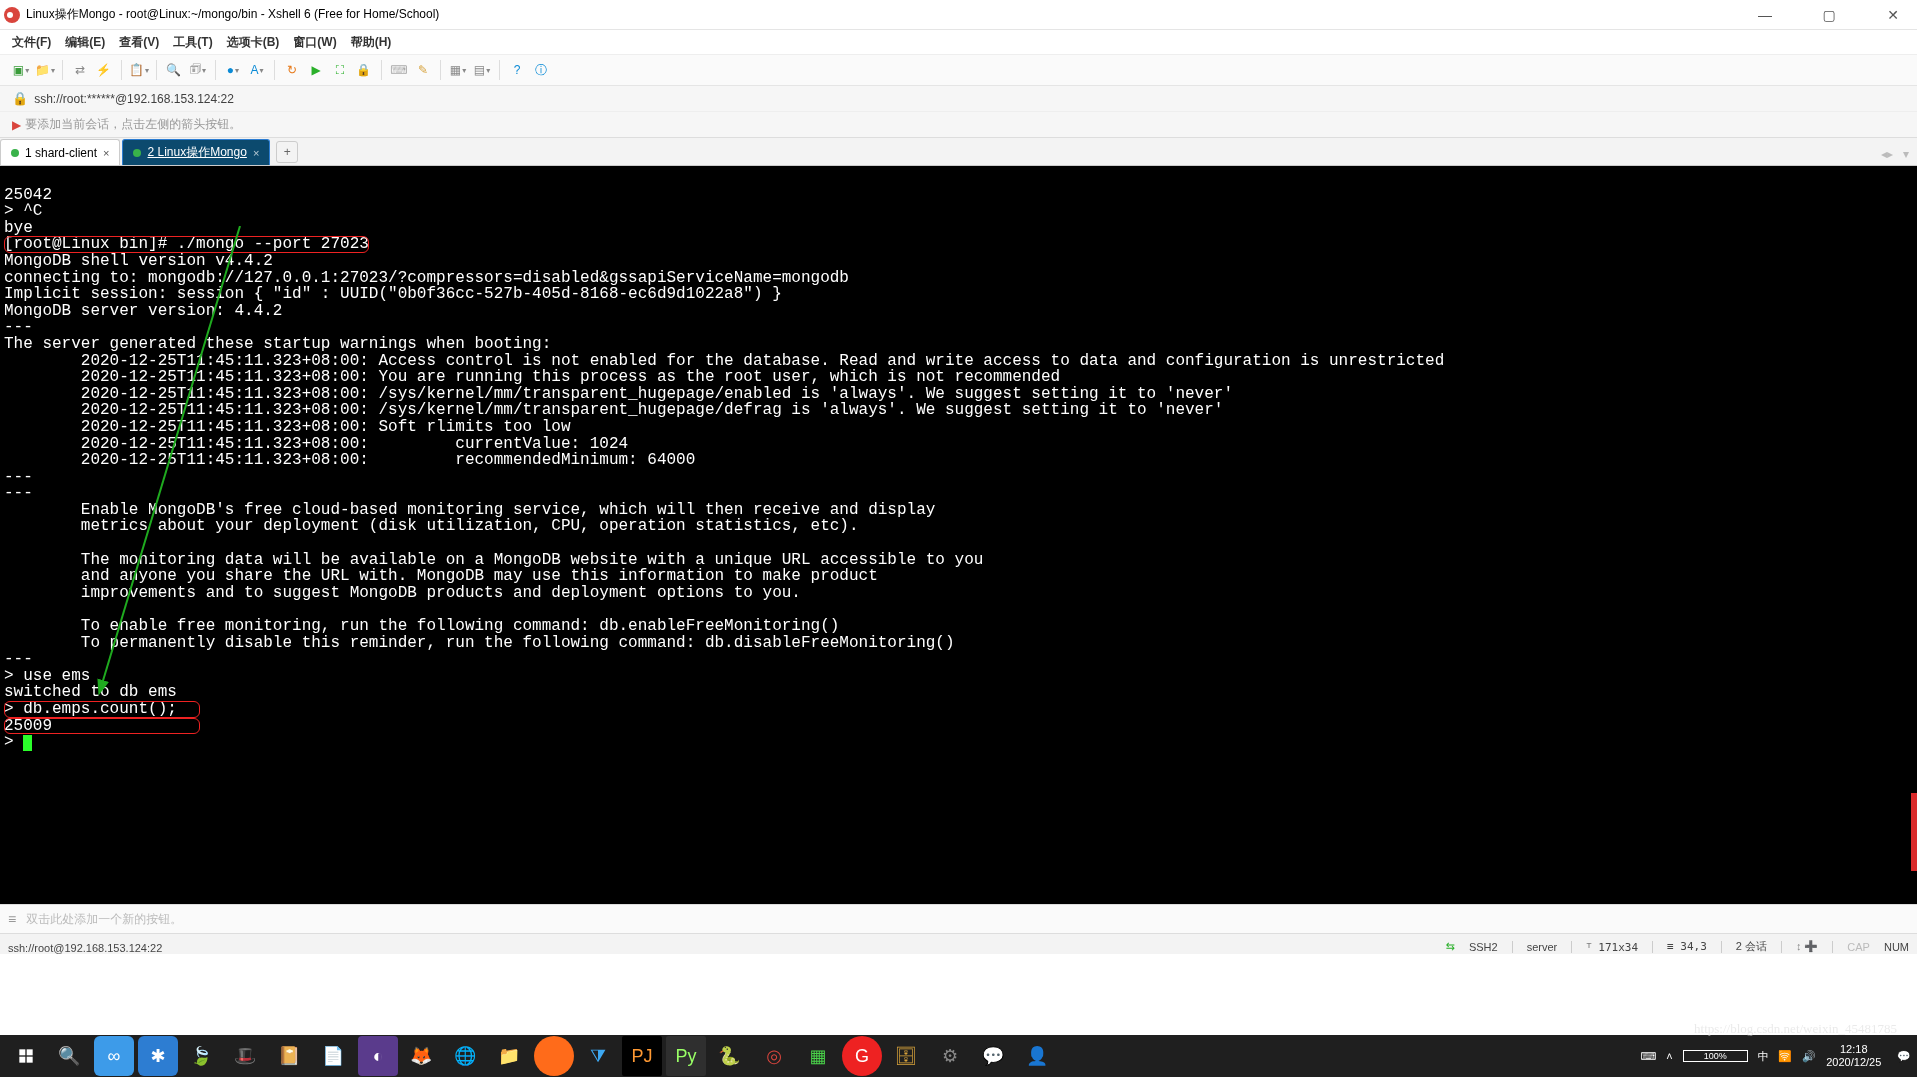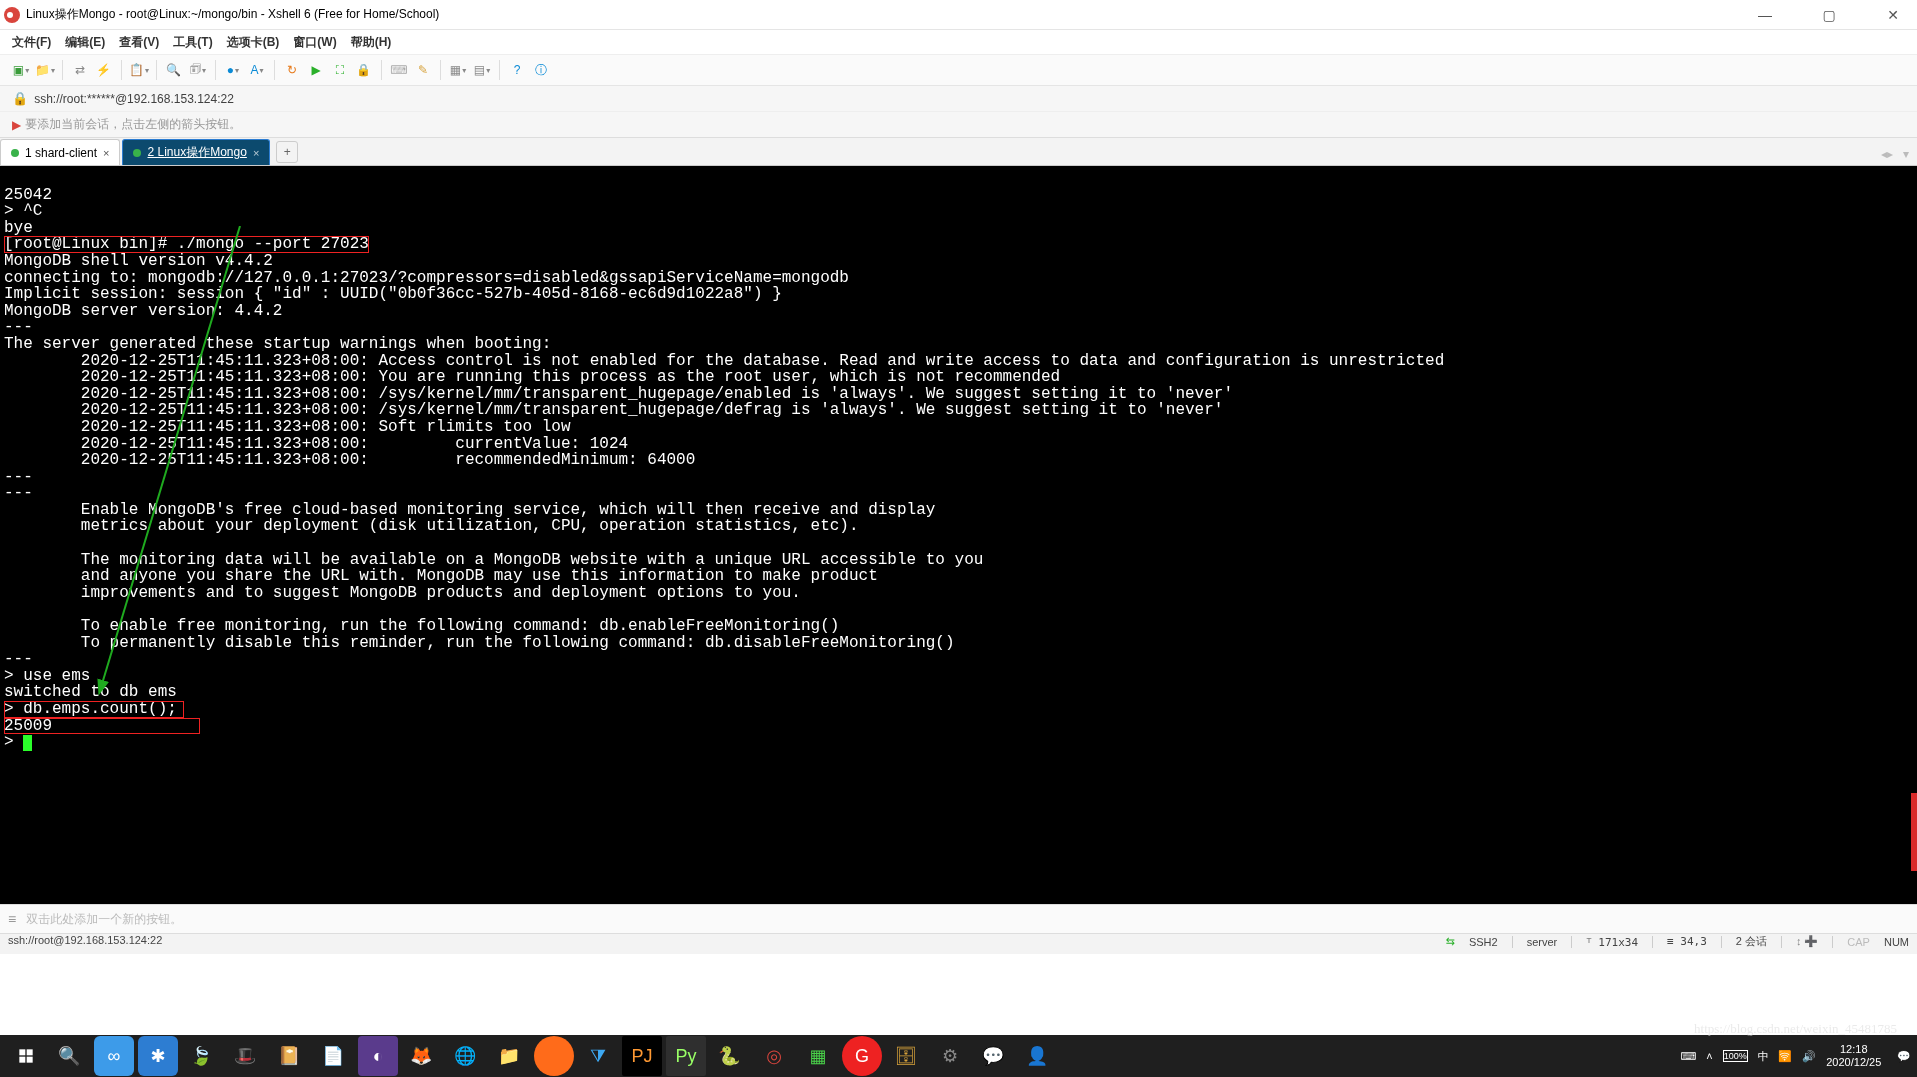--- a/index.html
+++ b/index.html
@@ -26,31 +26,31 @@
 .tab{height:26px;display:flex;align-items:center;padding:0 10px;border:1px solid #ccc;border-bottom:none;border-radius:3px 3px 0 0;background:#fff;margin-right:2px;gap:6px;}
 .tab .dot{width:8px;height:8px;border-radius:50%;background:#39b24a;}
 .tab.active{background:#0c4a6e;color:#fff;border-color:#2d7dd2;}
 .tab .close{font-size:11px;color:inherit;opacity:.7;}
 .tab-add{width:22px;height:22px;border:1px solid #ccc;border-radius:3px;display:flex;align-items:center;justify-content:center;margin:0 0 2px 4px;color:#666;}
 .tab-nav{position:absolute;right:8px;bottom:4px;color:#bbb;font-size:12px;display:flex;gap:10px;}
 .terminal{background:#000;color:#fff;font-family:"Consolas","Courier New",monospace;font-size:16px;line-height:16.6px;padding:4px 4px 8px 4px;height:738px;overflow:hidden;white-space:pre;position:relative;}
 .cursor{display:inline-block;width:9px;height:16px;background:#2aff2a;vertical-align:text-bottom;}
 .btn-bar{height:30px;display:flex;align-items:center;border-top:1px solid #ddd;border-bottom:1px solid #ddd;background:#fafafa;padding:0 8px;color:#bbb;gap:10px;}
 .hamb{font-size:14px;color:#999;}
-.status{height:20px;display:flex;align-items:flex-start;padding:0 8px;background:#f3f3f3;font-size:11px;color:#444;}
+.status{height:20px;display:flex;align-items:flex-end;padding:0 8px;background:#f3f3f3;font-size:11px;color:#444;}
 .status-r{margin-left:auto;display:flex;align-items:center;gap:14px;}
 .st-sep{width:1px;height:12px;background:#ccc;}
 .taskbar{position:absolute;bottom:0;left:0;right:0;height:42px;background:#1f1f1f;display:flex;align-items:center;padding:0 6px;gap:4px;}
 .tb-item{width:40px;height:40px;display:flex;align-items:center;justify-content:center;color:#fff;font-size:18px;border-radius:2px;}
 .tb-item.app{background:transparent;}
 .tray{margin-left:auto;display:flex;align-items:center;gap:10px;color:#fff;font-size:11px;}
 .clock{text-align:center;line-height:13px;margin-right:6px;}
 .watermark{position:absolute;right:20px;bottom:40px;color:#ddd;font-size:13px;opacity:.6;z-index:2;font-family:Liberation Serif, serif;}
 svg.ic{width:16px;height:16px;}
-.red-box{outline:1px solid #e22;outline-offset:-1px;}
+.red-box{outline:1px solid #e22;outline-offset:-1px;border-radius:6px;}
 .arrow-anno{position:absolute;pointer-events:none;z-index:5;}
 .right-red{position:absolute;right:0;top:627px;width:6px;height:78px;background:#d92a2a;}
 </style>
 </head>
 <body>
 
 <div class="titlebar">
   <span class="app-icon"></span>
   <span class="title-text">Linux操作Mongo - root@Linux:~/mongo/bin - Xshell 6 (Free for Home/School)</span>
   <div class="win-ctrl">
@@ -153,21 +153,21 @@
 <span></span>
 <span>        The monitoring data will be available on a MongoDB website with a unique URL accessible to you</span>
 <span>        and anyone you share the URL with. MongoDB may use this information to make product</span>
 <span>        improvements and to suggest MongoDB products and deployment options to you.</span>
 <span></span>
 <span>        To enable free monitoring, run the following command: db.enableFreeMonitoring()</span>
 <span>        To permanently disable this reminder, run the following command: db.disableFreeMonitoring()</span>
 <span>---</span>
 <span>&gt; use ems</span>
 <span>switched to db ems</span>
-<span class="red-box" style="display:inline-block;width:180px">&gt; db.emps.count();</span>
+<span class="red-box" style="display:inline-block;width:196px">&gt; db.emps.count();</span>
 <span class="red-box" style="display:inline-block;width:196px">25009</span>
 <span>&gt; </span><span class="cursor"></span>
 <div class="right-red"></div>
 
 <svg class="arrow-anno" style="left:90px;top:60px" width="200" height="470">
   <defs>
         <marker id="ah" markerWidth="10" markerHeight="10" refX="2" refY="3" orient="auto">
           <path d="M0,0 L0,6 L8,3 z" fill="#1faa1f"></path>
         </marker>
       </defs>
@@ -229,21 +229,21 @@
   <div class="tb-item app" style="color:#d9453d">◎</div>
   <div class="tb-item app" style="color:#4ad24a">▦</div>
   <div class="tb-item app" style="background:#e22;border-radius:50%;color:#fff">G</div>
   <div class="tb-item app" style="color:#d6a13a">🗄</div>
   <div class="tb-item app" style="color:#888">⚙</div>
   <div class="tb-item app" style="color:#2ab02a">💬</div>
   <div class="tb-item app" style="color:#d88">👤</div>
   <div class="tray">
     <span>⌨</span>
     <span>˄</span>
-    <span style="border:1px solid #fff;padding:0 0;font-size:9px">100%</span>
+    <span style="border:1px solid #fff;padding:0 20px;font-size:9px">100%</span>
     <span>中</span>
     <span>🛜</span>
     <span>🔊</span>
     <div class="clock">
       <div>12:18</div>
       <div>2020/12/25</div>
     </div>
     <span>💬</span>
   </div>
 </div>

